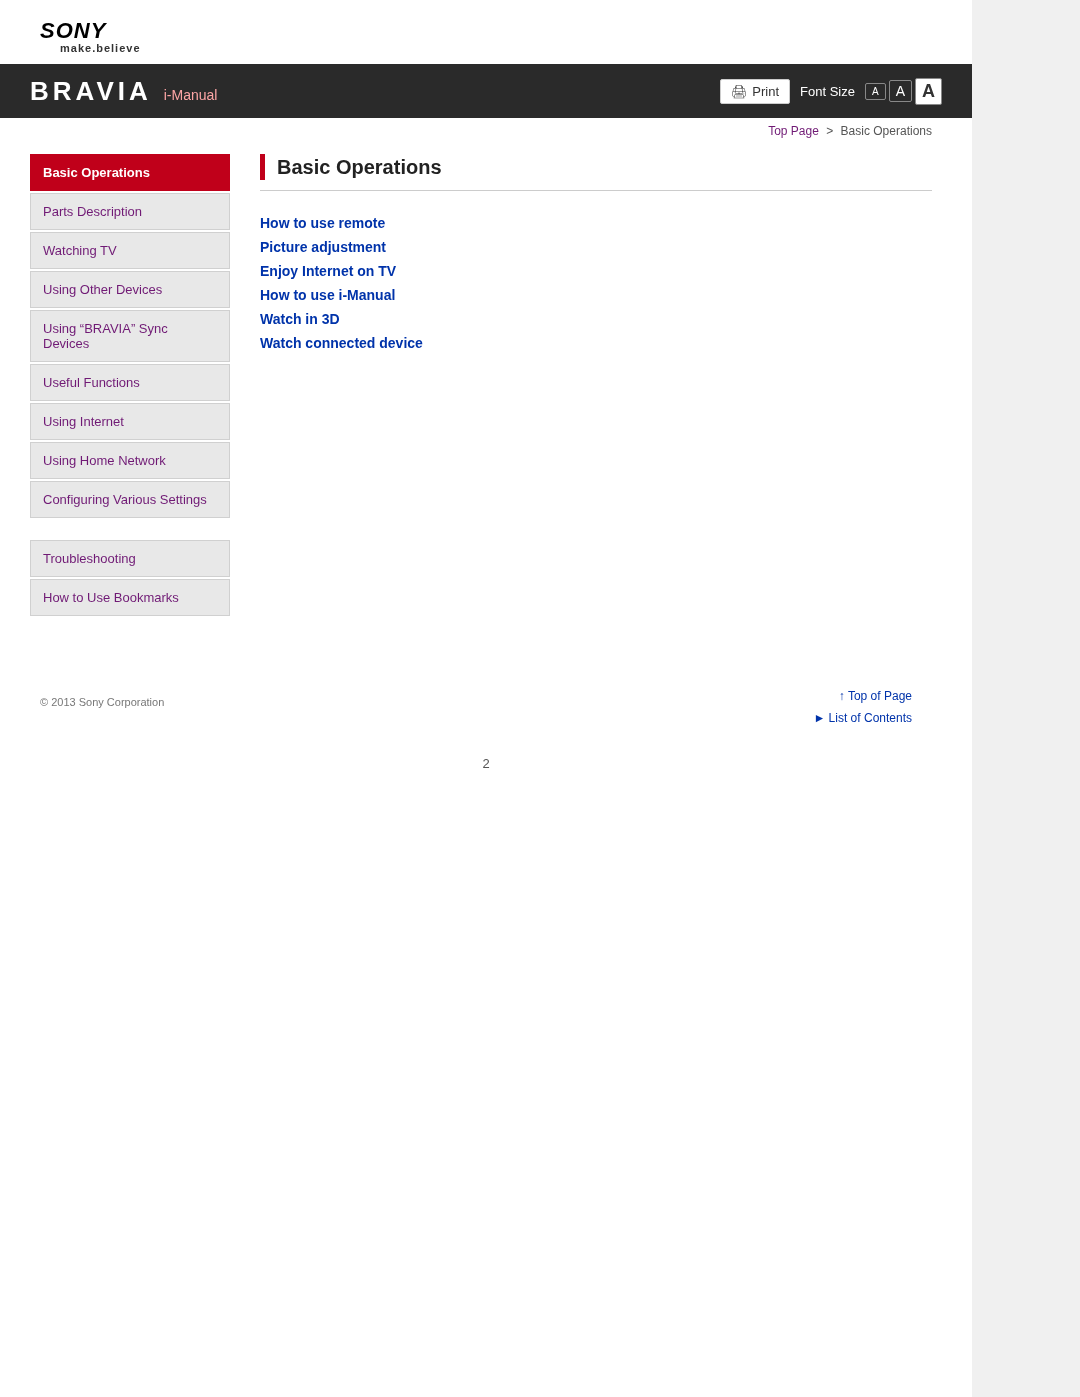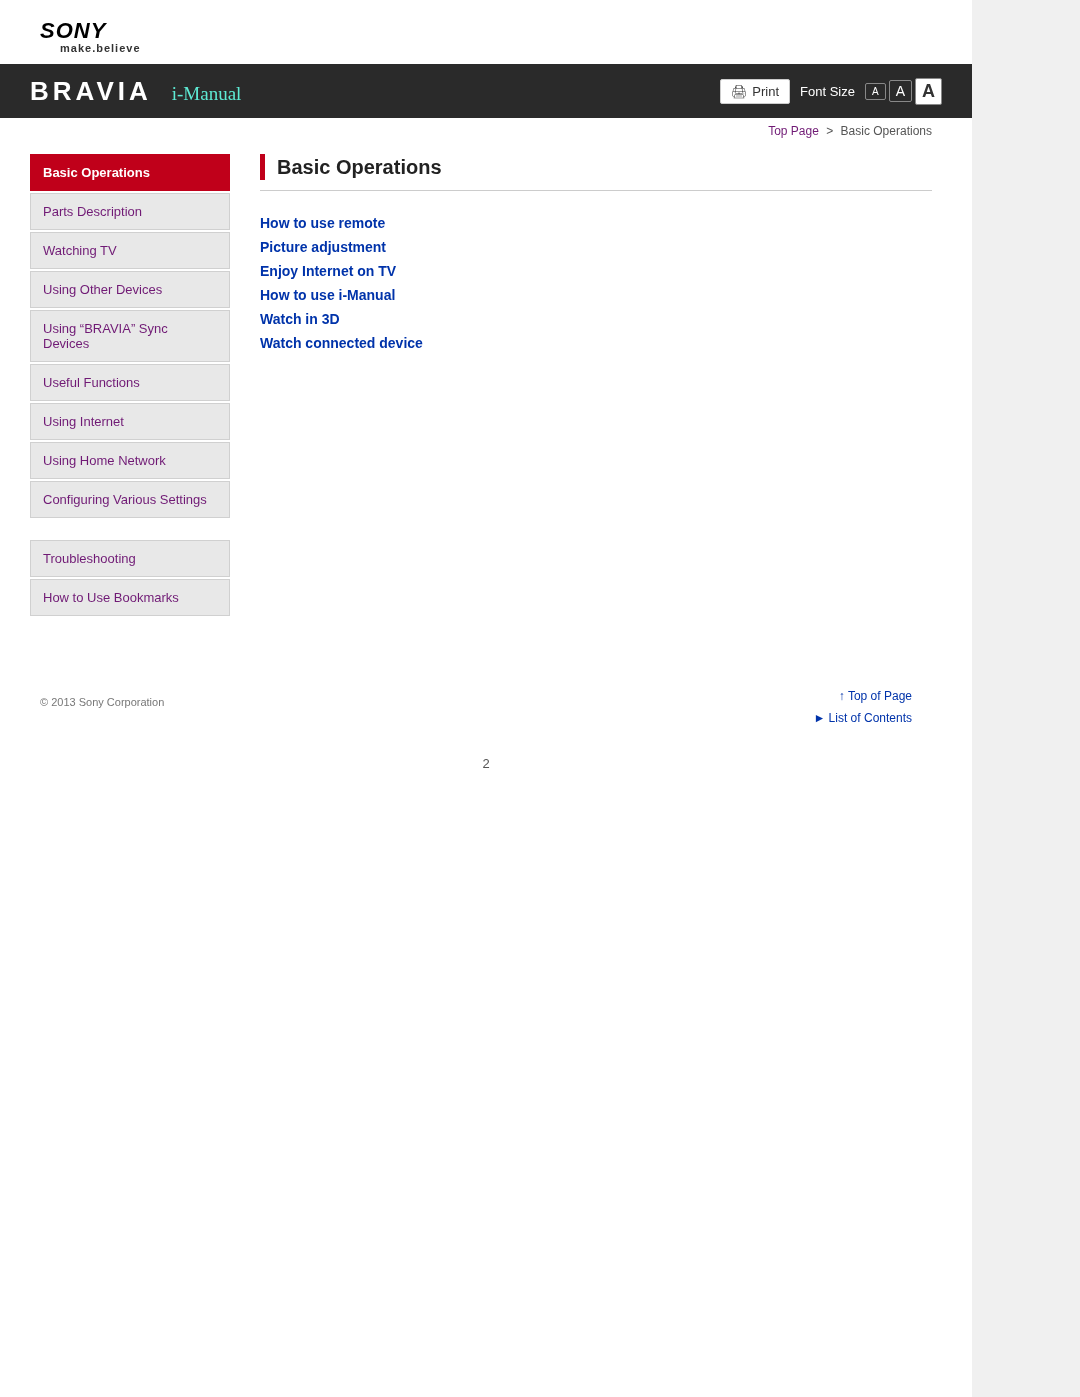--- a/index.html
+++ b/index.html
@@ -54,36 +54,35 @@
       height: 54px;
       display: flex;
       align-items: center;
       justify-content: space-between;
       padding: 0 30px;
     }
 
     .bravia-title {
       display: flex;
       align-items: baseline;
-      gap: 20px;
+      gap: 12px;
     }
 
     .bravia-word {
       font-size: 26px;
       font-weight: 900;
       color: #ffffff;
       font-family: 'Arial Black', Arial, sans-serif;
       letter-spacing: 4px;
     }
 
     .imanual-text {
-      color: #5eead4;
-      font-size: 19px;
+      color: #fca5a5;
+      font-size: 14px;
       font-weight: normal;
-      font-family: Liberation Serif, serif;
     }
 
     .header-controls {
       display: flex;
       align-items: center;
       gap: 10px;
     }
 
     .print-btn {
       background: #ffffff;

